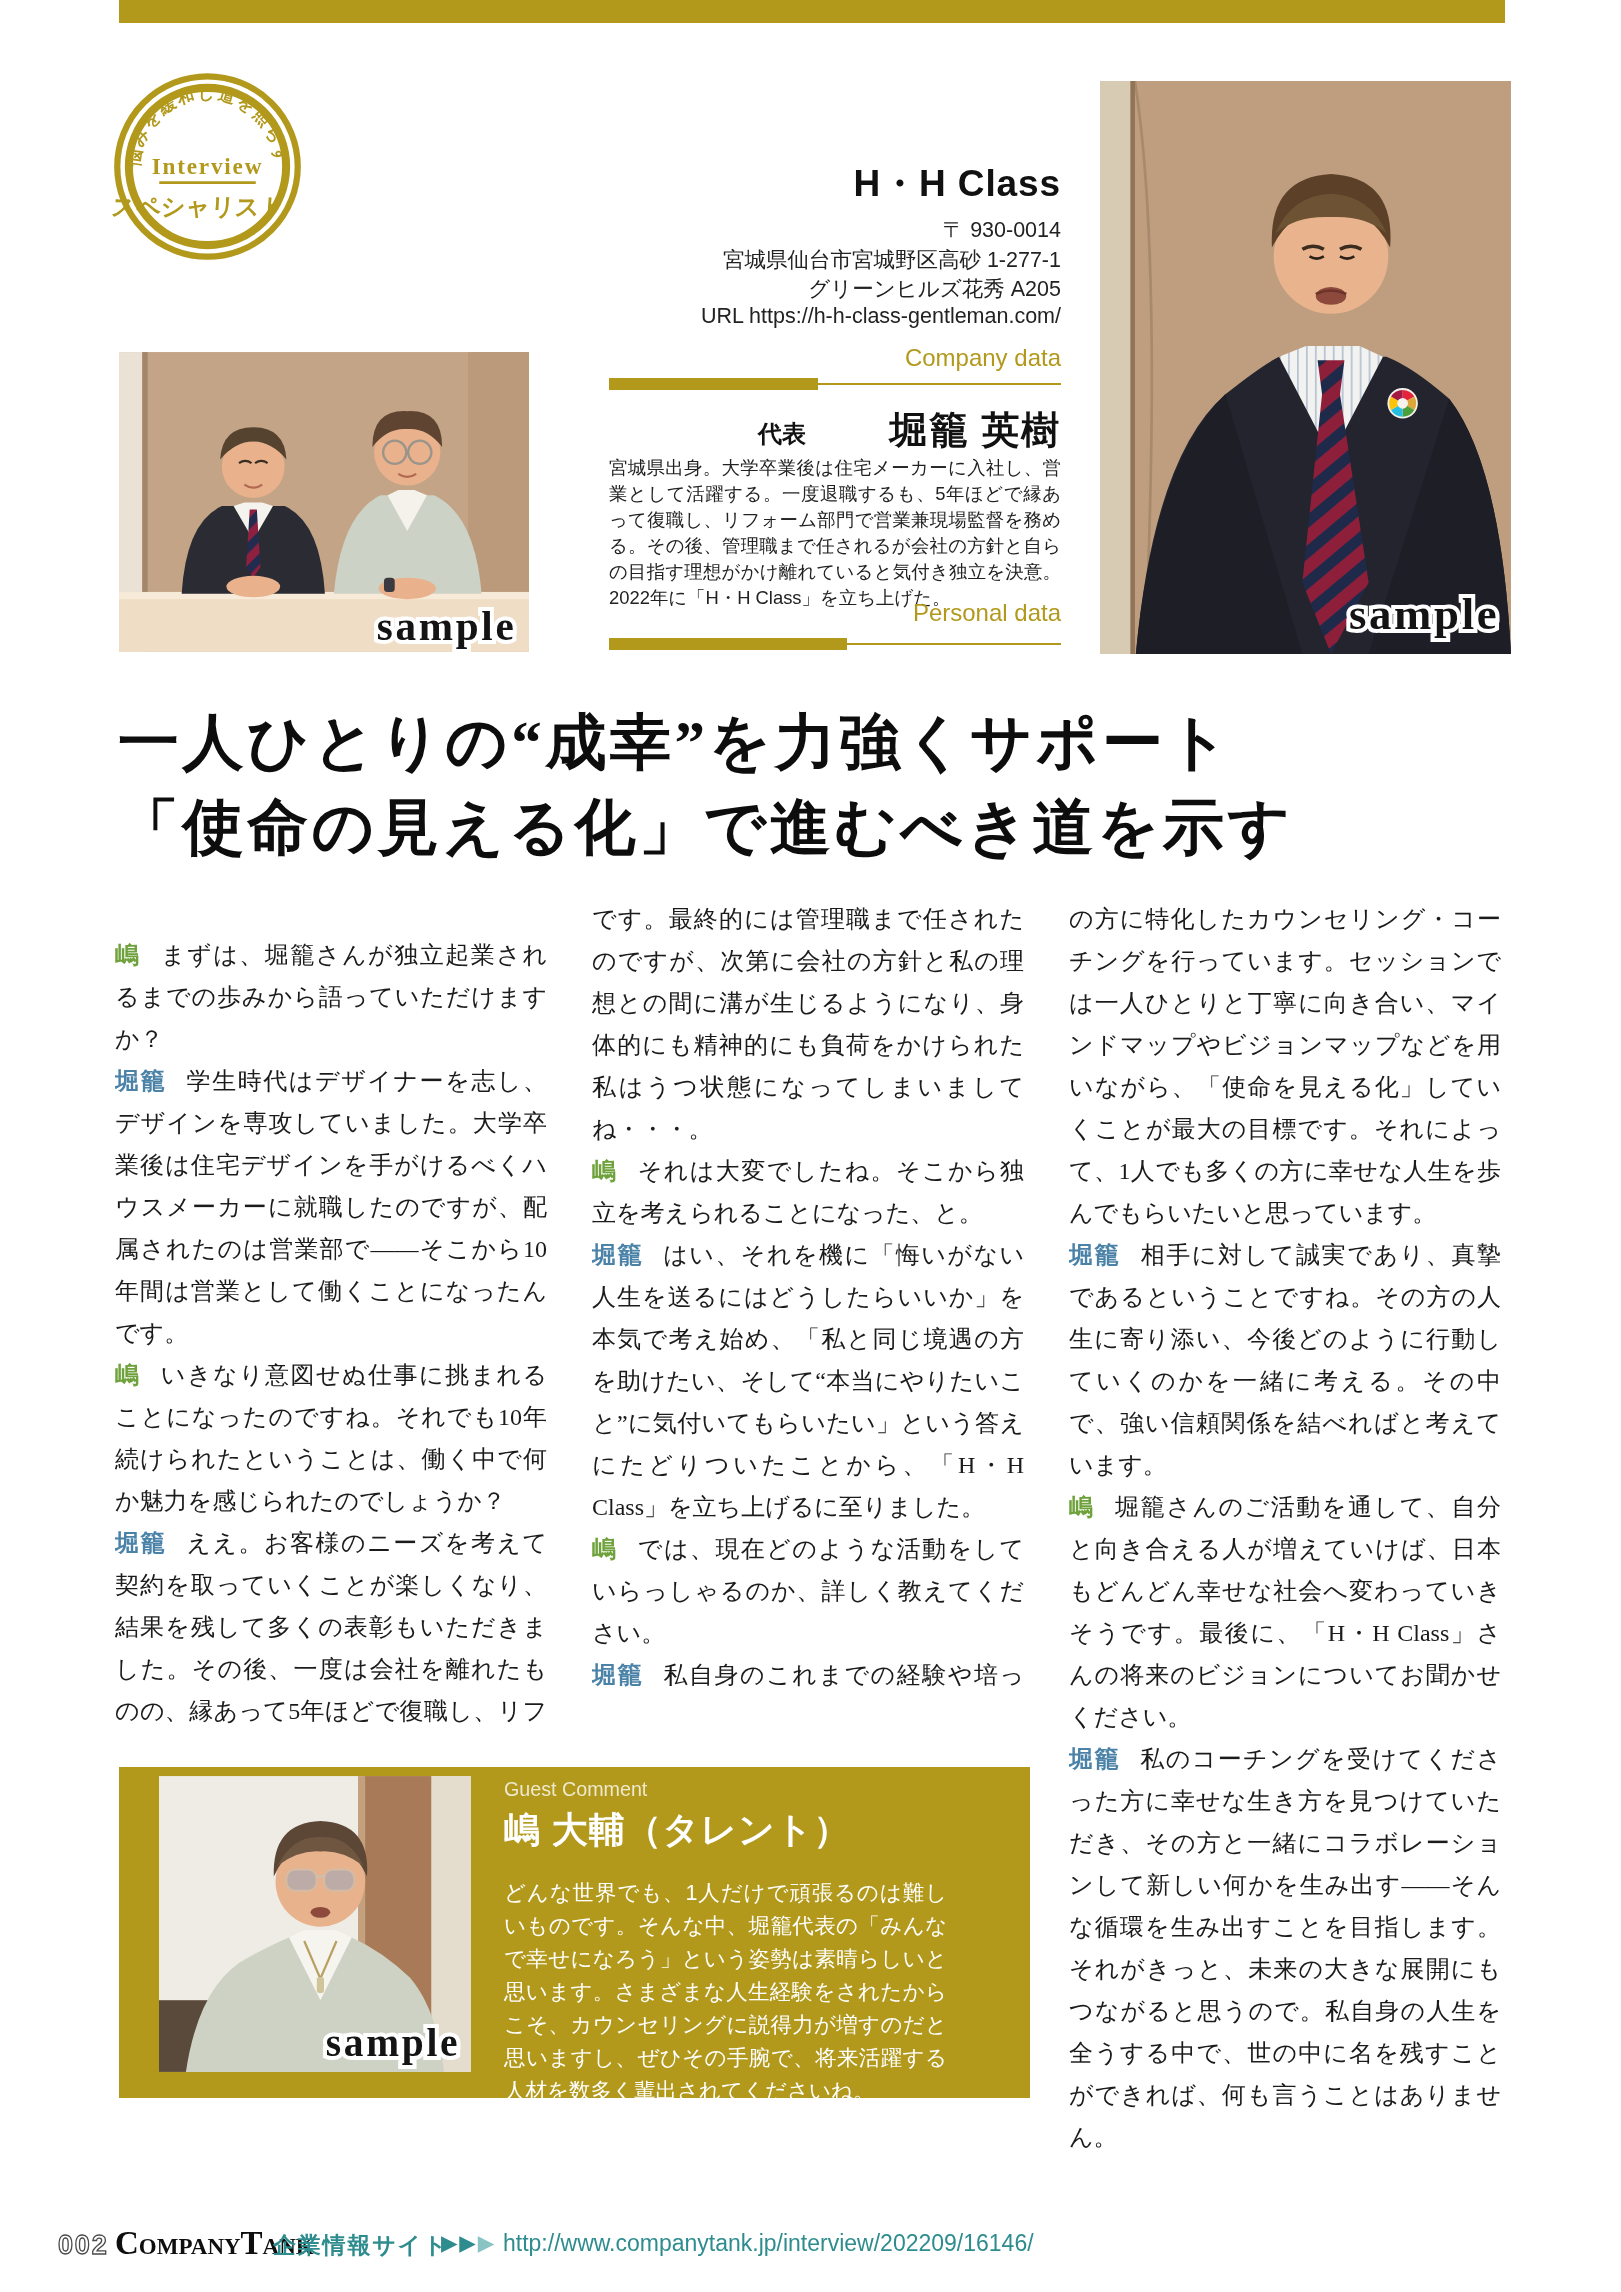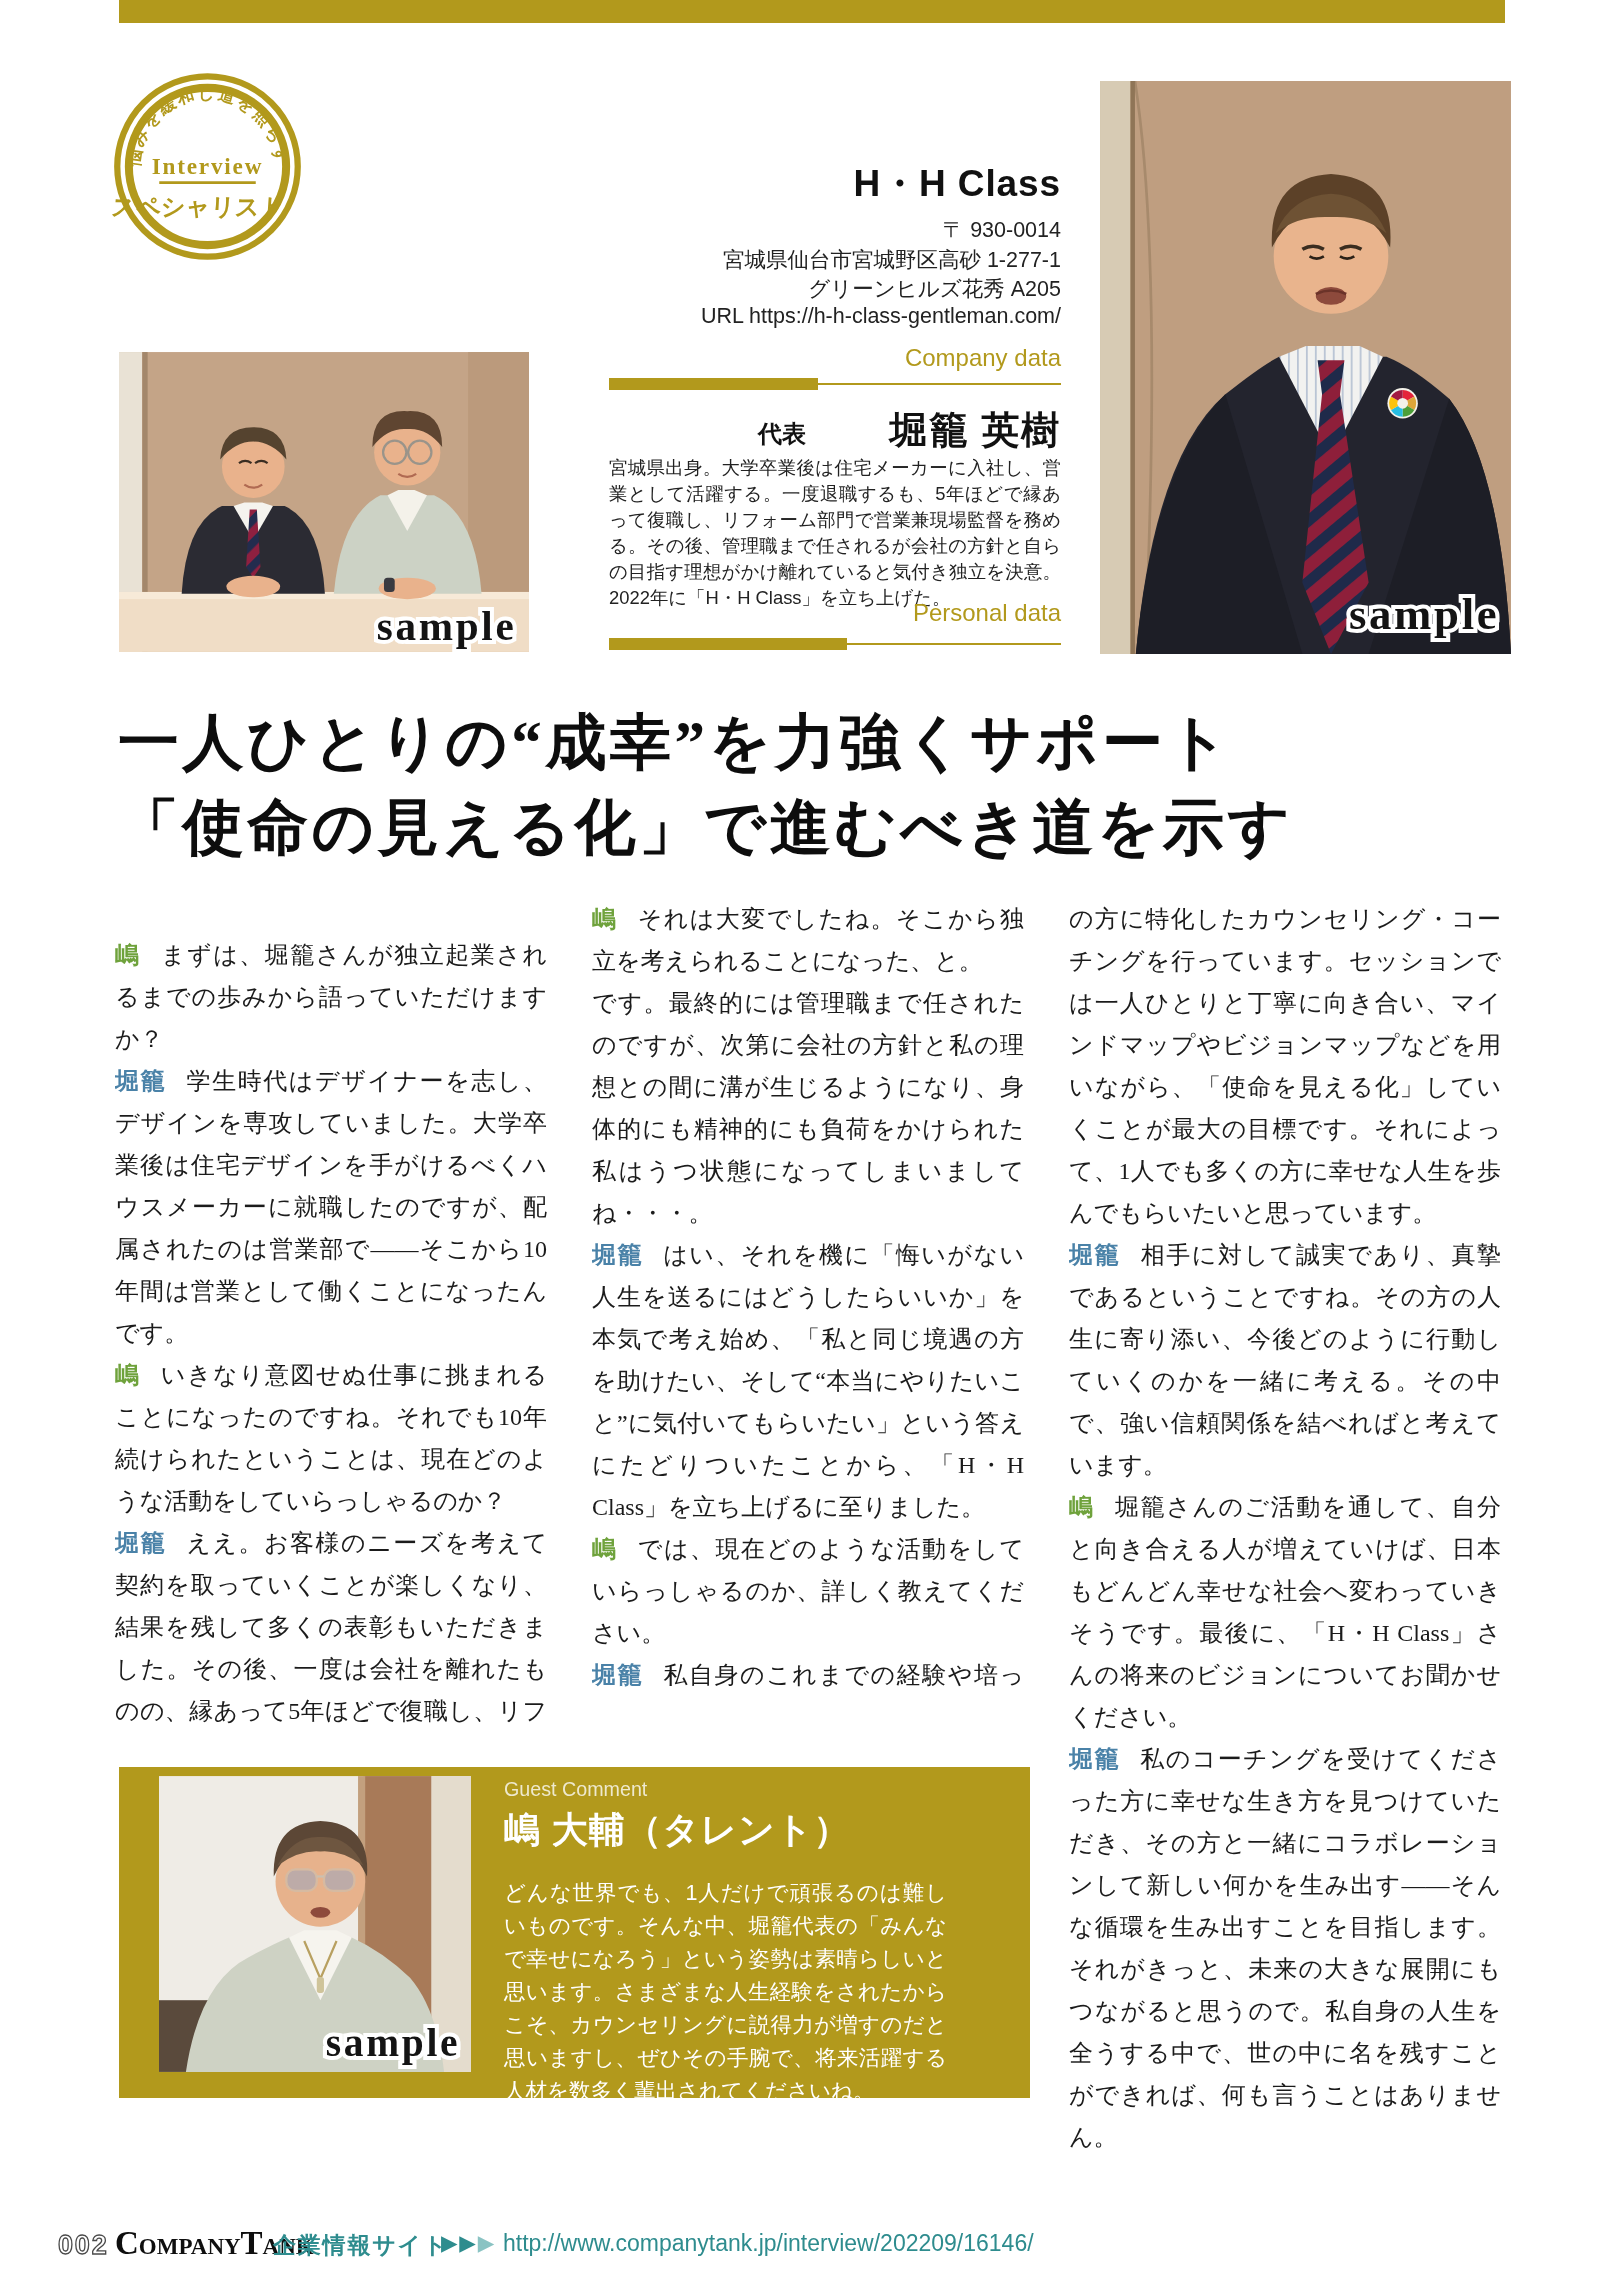--- a/index.html
+++ b/index.html
@@ -217,29 +217,29 @@
     <div class="hl">一人ひとりの“成幸”を力強くサポート</div>
     <div class="hl">「使命の見える化」で進むべき道を示す</div>
   </div>
 
   <div class="col col-1">
 
       <p><span class="speaker" style="color: rgb(111, 162, 60);">嶋</span><span>まずは、堀籠さんが独立起業されるまでの歩みから語っていただけますか？</span></p>
 
       <p><span class="speaker" style="color: rgb(74, 130, 168);">堀籠</span><span>学生時代はデザイナーを志し、デザインを専攻していました。大学卒業後は住宅デザインを手がけるべくハウスメーカーに就職したのですが、配属されたのは営業部で——そこから10年間は営業として働くことになったんです。</span></p>
 
-      <p><span class="speaker" style="color: rgb(111, 162, 60);">嶋</span><span>いきなり意図せぬ仕事に挑まれることになったのですね。それでも10年続けられたということは、現在どのような活動をしていらっしゃるのか？</span></p>
+      <p><span class="speaker" style="color: rgb(111, 162, 60);">嶋</span><span>いきなり意図せぬ仕事に挑まれることになったのですね。それでも10年続けられたということは、働く中で何か魅力を感じられたのでしょうか？</span></p>
 
       <p><span class="speaker" style="color: rgb(74, 130, 168);">堀籠</span><span>ええ。お客様のニーズを考えて契約を取っていくことが楽しくなり、結果を残して多くの表彰もいただきました。その後、一度は会社を離れたものの、縁あって5年ほどで復職し、リフォーム部門で営業兼現場管理として勤めていたん</span></p>
     </div>
   <div class="col col-2">
 
+      <p><span class="speaker"></span><span>です。最終的には管理職まで任されたのですが、次第に会社の方針と私の理想との間に溝が生じるようになり、身体的にも精神的にも負荷をかけられた私はうつ状態になってしまいましてね・・・。</span></p>
+
       <p><span class="speaker" style="color: rgb(111, 162, 60);">嶋</span><span>それは大変でしたね。そこから独立を考えられることになった、と。</span></p>
-
-      <p><span class="speaker"></span><span>です。最終的には管理職まで任されたのですが、次第に会社の方針と私の理想との間に溝が生じるようになり、身体的にも精神的にも負荷をかけられた私はうつ状態になってしまいましてね・・・。</span></p>
 
       <p><span class="speaker" style="color: rgb(74, 130, 168);">堀籠</span><span>はい、それを機に「悔いがない人生を送るにはどうしたらいいか」を本気で考え始め、「私と同じ境遇の方を助けたい、そして“本当にやりたいこと”に気付いてもらいたい」という答えにたどりついたことから、「H・H Class」を立ち上げるに至りました。</span></p>
 
       <p><span class="speaker" style="color: rgb(111, 162, 60);">嶋</span><span>では、現在どのような活動をしていらっしゃるのか、詳しく教えてください。</span></p>
 
       <p><span class="speaker" style="color: rgb(74, 130, 168);">堀籠</span><span>私自身のこれまでの経験や培ったスキルを生かし、プレイングマネジャー</span></p>
     </div>
   <div class="col col-3">
 
       <p><span class="speaker"></span><span>の方に特化したカウンセリング・コーチングを行っています。セッションでは一人ひとりと丁寧に向き合い、マインドマップやビジョンマップなどを用いながら、「使命を見える化」していくことが最大の目標です。それによって、1人でも多くの方に幸せな人生を歩んでもらいたいと思っています。</span></p>

